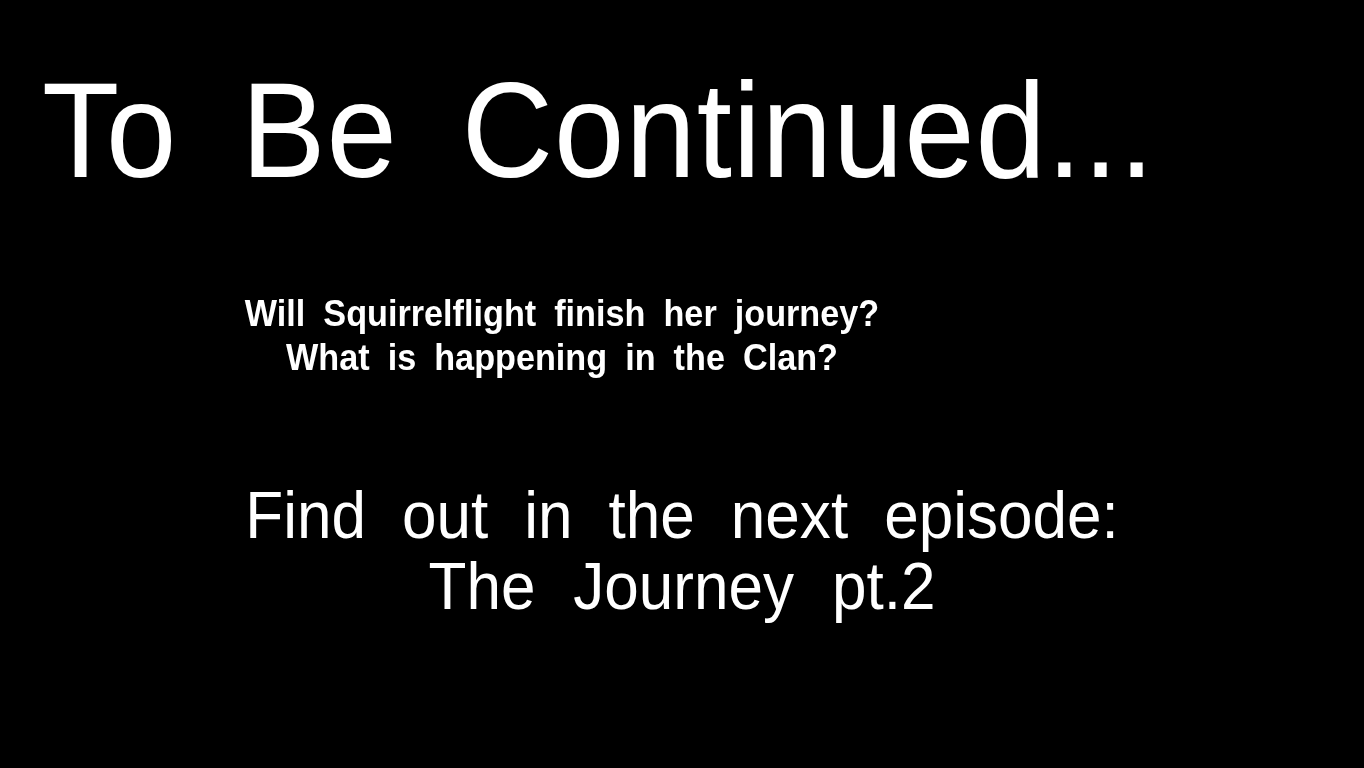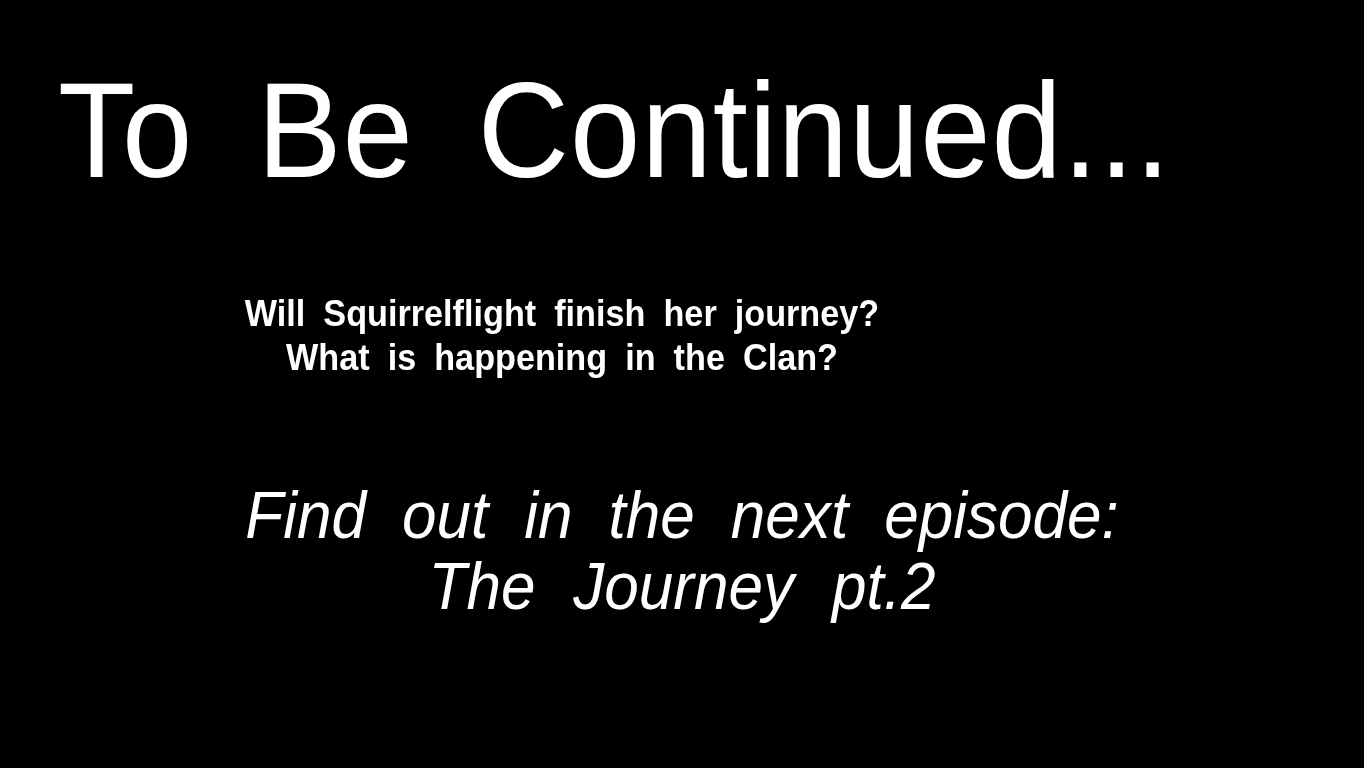--- a/index.html
+++ b/index.html
@@ -23,21 +23,20 @@
     height: 768px;
     background: #000000;
   }
 
   
   .title-block {
     position: absolute;
     left: 0;
     top: 62px;
     width: 1228px;
-    text-align: center;
   }
   .title-text {
     display: inline-block;
     font-family: "Liberation Sans", sans-serif;
     font-weight: 400;
     font-size: 136px;
     line-height: 1.0;
     letter-spacing: 1px;
     word-spacing: 30px;
     transform: scaleX(0.93);
@@ -68,21 +67,20 @@
     color: #ffffff;
   }
 
   
   .next-block {
     position: absolute;
     left: 0;
     top: 480px;
     width: 1364px;
     text-align: center;
-    font-style: italic;
   }
   .next-line {
     display: block;
     font-family: "Liberation Sans", sans-serif;
     font-weight: 400;
     font-size: 66px;
     line-height: 71px;
     letter-spacing: 0px;
     word-spacing: 20px;
     transform: scaleX(0.94);

